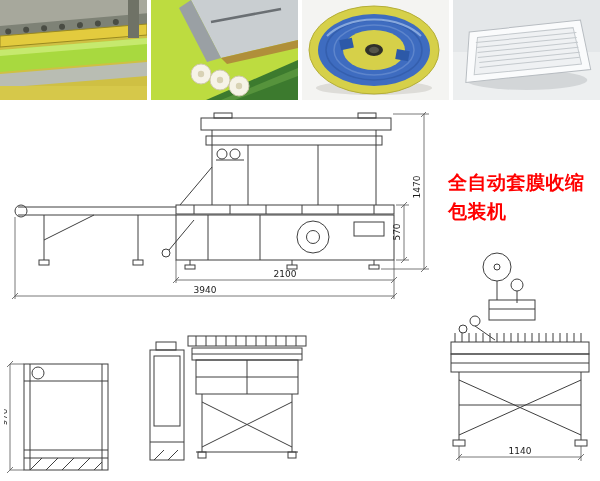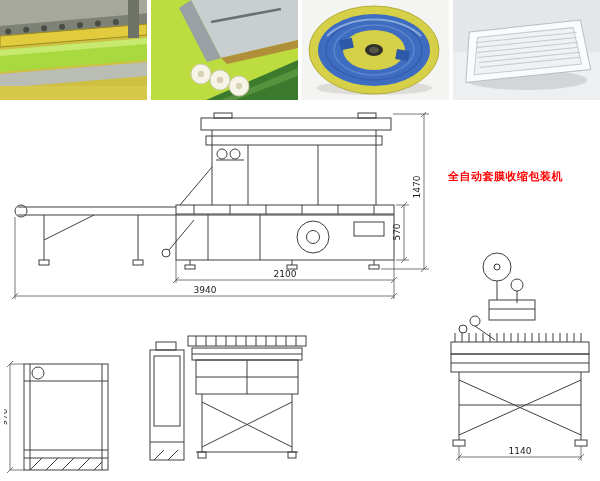--- a/index.html
+++ b/index.html
@@ -17,21 +17,21 @@
   .main-view  { left:8px;   top:112px; width:430px; height:190px; }
   .left-view  { left:4px;   top:350px; width:108px; height:125px; }
   .center-view{ left:148px; top:332px; width:165px; height:140px; }
   .right-view { left:445px; top:245px; width:150px; height:230px; }
   .ln  { fill:none; stroke:#3f3f3f; stroke-width:1; }
   .dm  { fill:none; stroke:#555;    stroke-width:0.8; }
   .dim { font-size:9px; fill:#1a1a1a; text-anchor:middle; font-family:"DejaVu Sans", sans-serif; }
   
   .caption {
     position:absolute; left:448px; top:168px; width:150px;
-    color:#ff0000; font-size:11px; font-weight:700; line-height:1.55; letter-spacing:0.5px;
+    color:#ff0000; font-size:19px; font-weight:700; line-height:1.55; letter-spacing:0.5px;
   }
   
   .watermark { position:absolute; left:92px; top:270px; width:370px; height:92px; opacity:0.58; }
   .wm-logo { position:absolute; left:0; top:2px; width:66px; height:66px; }
   .wm-cn {
     position:absolute; left:74px; top:0; font-size:36px; font-weight:700;
     color:#8d949b; letter-spacing:3px; white-space:nowrap;
     text-shadow:1px 1px 0 #ffffff;
   }
   .wm-en {

